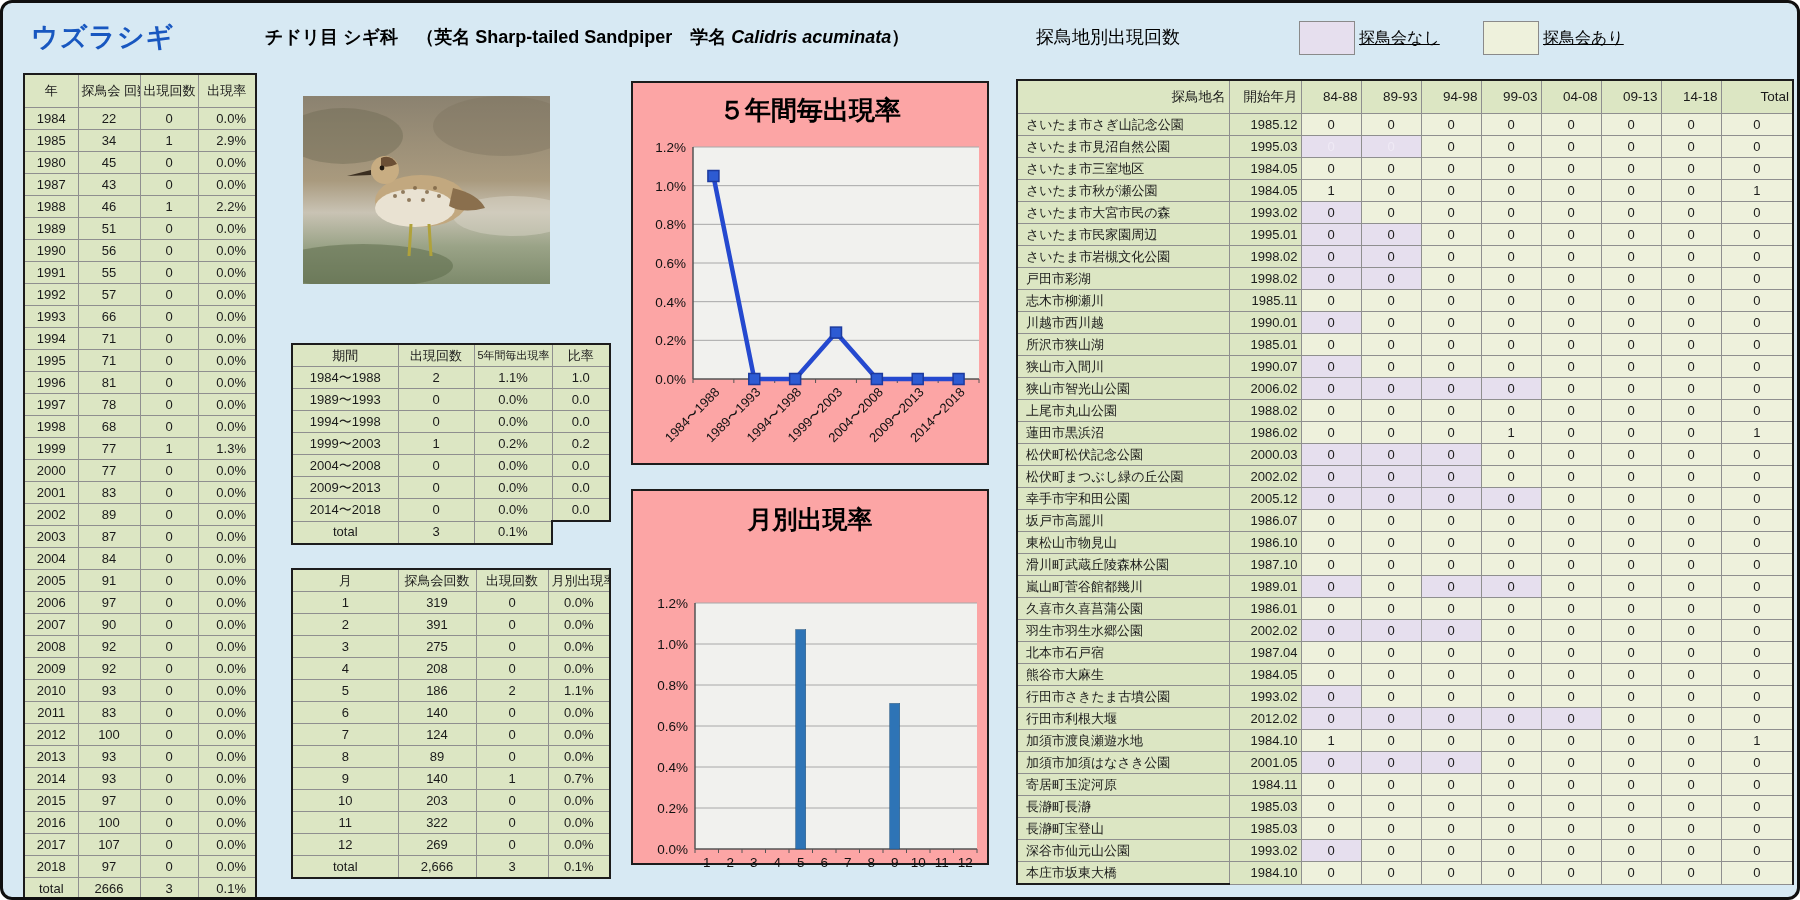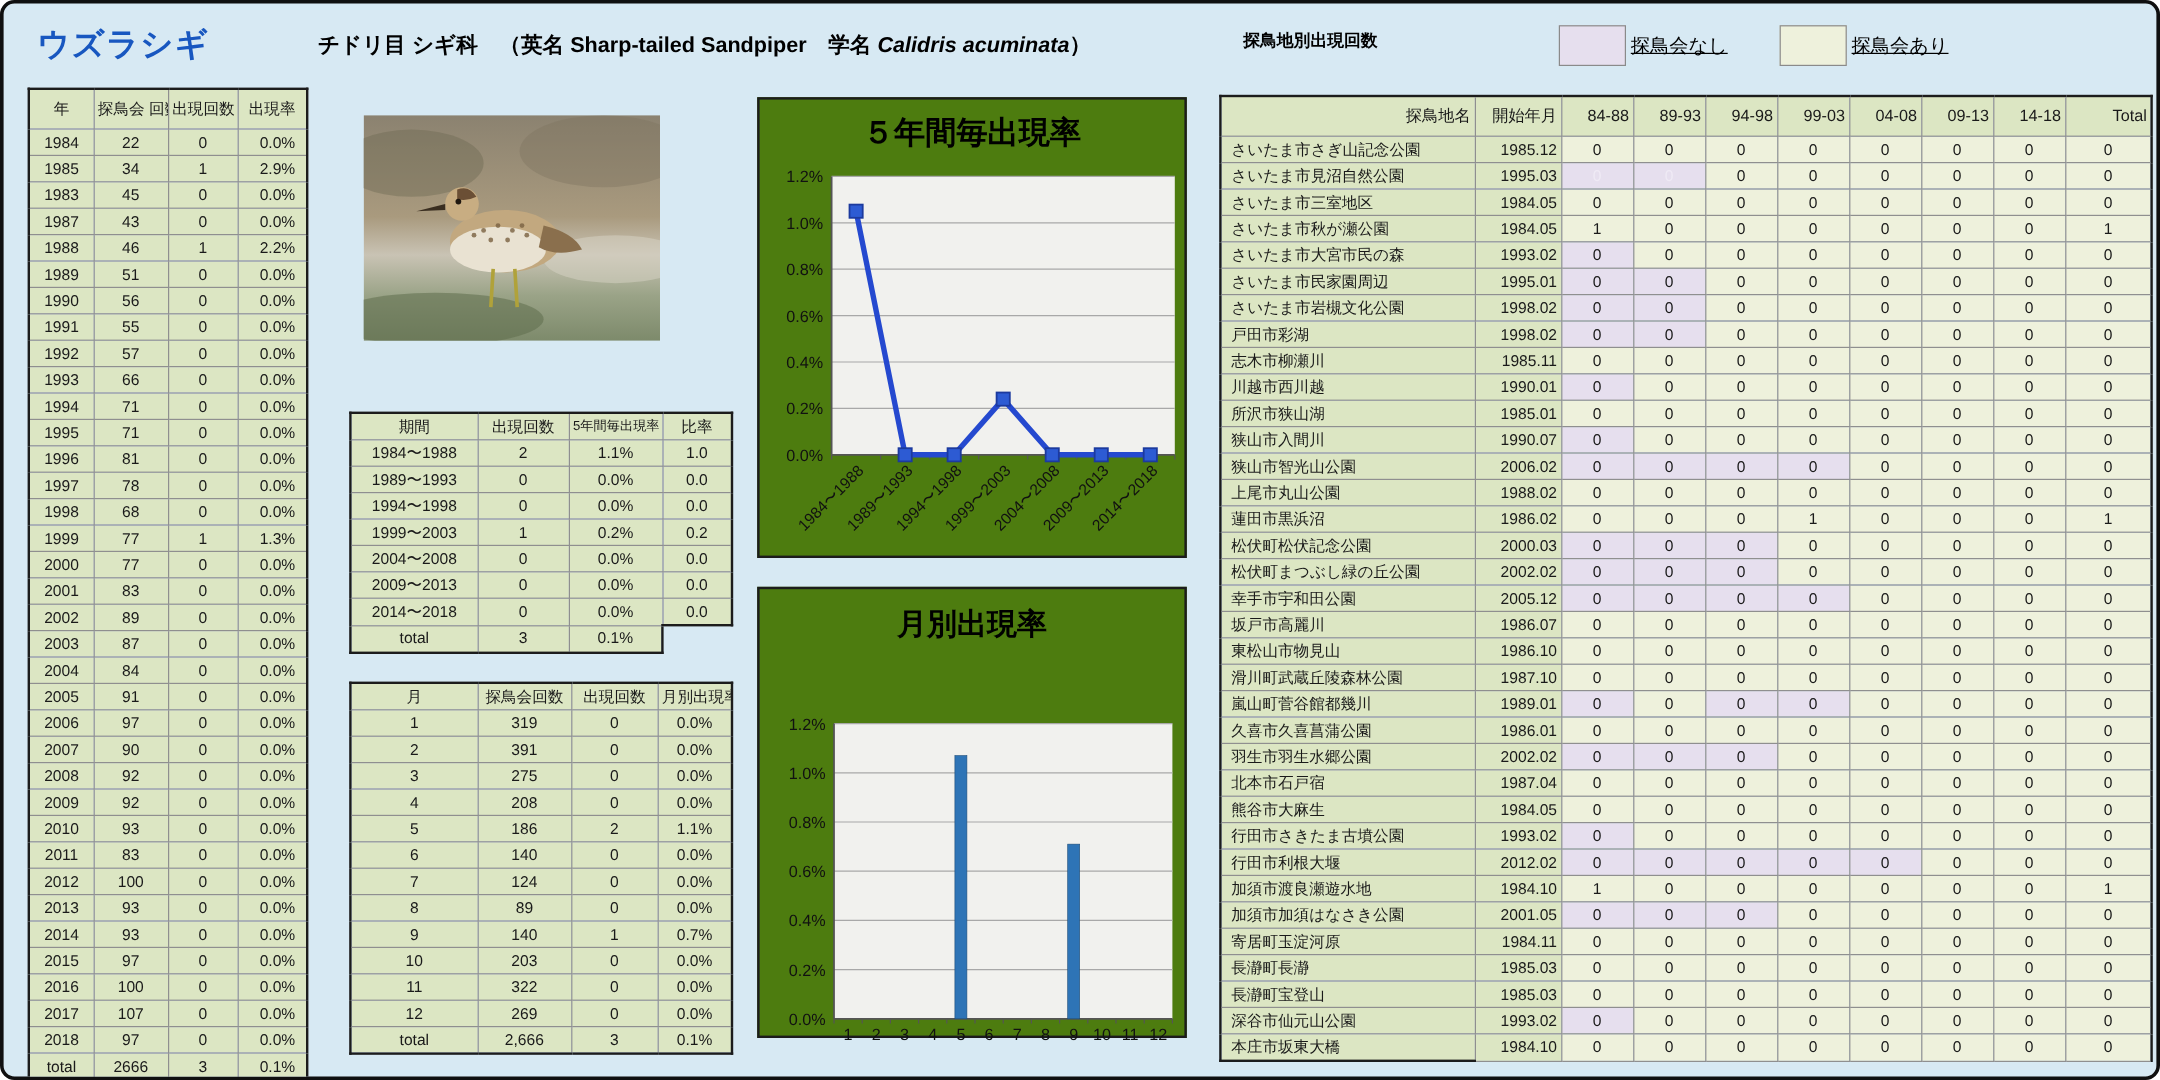--- a/index.html
+++ b/index.html
@@ -5,21 +5,21 @@
   html,body{margin:0;padding:0;background:#fff;}
   #sheet{
     position:relative;width:1800px;height:900px;box-sizing:border-box;
     background:#d7e9f3;border:3px solid #101010;border-radius:12px;overflow:hidden;
     font-family:"Liberation Sans","DejaVu Sans",sans-serif;color:#1a1a1a;
   }
   
   .page-title{position:absolute;left:28px;top:16px;font-size:27px;font-weight:bold;color:#1857c0;letter-spacing:1px;}
   .tax-line{position:absolute;left:262px;top:22px;font-size:18px;font-weight:bold;color:#000;}
   .tax-line i{font-style:italic;}
-  .right-hdr{position:absolute;left:1033px;top:22px;font-size:14px;font-weight:bold;color:#000;}
+  .right-hdr{position:absolute;left:1033px;top:22px;font-size:18px;font-weight:normal;color:#000;}
   .legend-swatch{position:absolute;top:18px;width:54px;height:32px;border:1px solid #8a8a8a;}
   .legend-label{position:absolute;top:25px;font-size:16px;color:#000;text-decoration:underline;}
   
   table.tbl{border-collapse:collapse;table-layout:fixed;position:absolute;font-size:13px;}
   table.tbl td,table.tbl th{
     border:1px solid #8f8f8f;background:#dce6c3;height:21px;padding:0 3px;
     text-align:center;font-weight:normal;white-space:nowrap;overflow:hidden;line-height:1.05;
   }
   table.tbl th{font-weight:normal;}
   #yearly-table th{height:32px;}
@@ -31,21 +31,21 @@
   .hl{border-left:2px solid #1c1c1c !important;}
   .hr{border-right:2px solid #1c1c1c !important;}
   .ghost{border:none !important;background:transparent !important;}
   
   #site-table td.name{text-align:left;padding-left:8px;background:#dce6c3;}
   #site-table td.start{background:#dce6c3;text-align:right;}
   #site-table td.val.yes{background:#eef1dc;}
   #site-table td.val.no{background:#e6dfee;}
   #site-table td.val.faint{color:#efeaf5;}
   
-  .chart-panel{position:absolute;background:#4d7c0f;border:2px solid #1c1c1c;box-sizing:border-box;}
+  .chart-panel{position:absolute;background:#fca5a5;border:2px solid #1c1c1c;box-sizing:border-box;}
   .chart-title{position:absolute;left:0;right:0;text-align:center;font-weight:bold;color:#000;}
   .chart-panel svg{position:absolute;left:0;top:0;}
   
   #bird-photo{position:absolute;left:300px;top:93px;width:247px;height:188px;}
 </style>
 </head>
 <body>
 
 <div id="sheet">
 
@@ -119,21 +119,21 @@
           <td>0</td>
           <td class="a-r hr">0.0%</td>
         </tr>
         <tr>
           <td class="hl">1985</td>
           <td>34</td>
           <td>1</td>
           <td class="a-r hr">2.9%</td>
         </tr>
         <tr>
-          <td class="hl">1983</td>
+          <td class="hl">1980</td>
           <td>45</td>
           <td>0</td>
           <td class="a-r hr">0.0%</td>
         </tr>
         <tr>
           <td class="hl">1987</td>
           <td>43</td>
           <td>0</td>
           <td class="a-r hr">0.0%</td>
         </tr>

